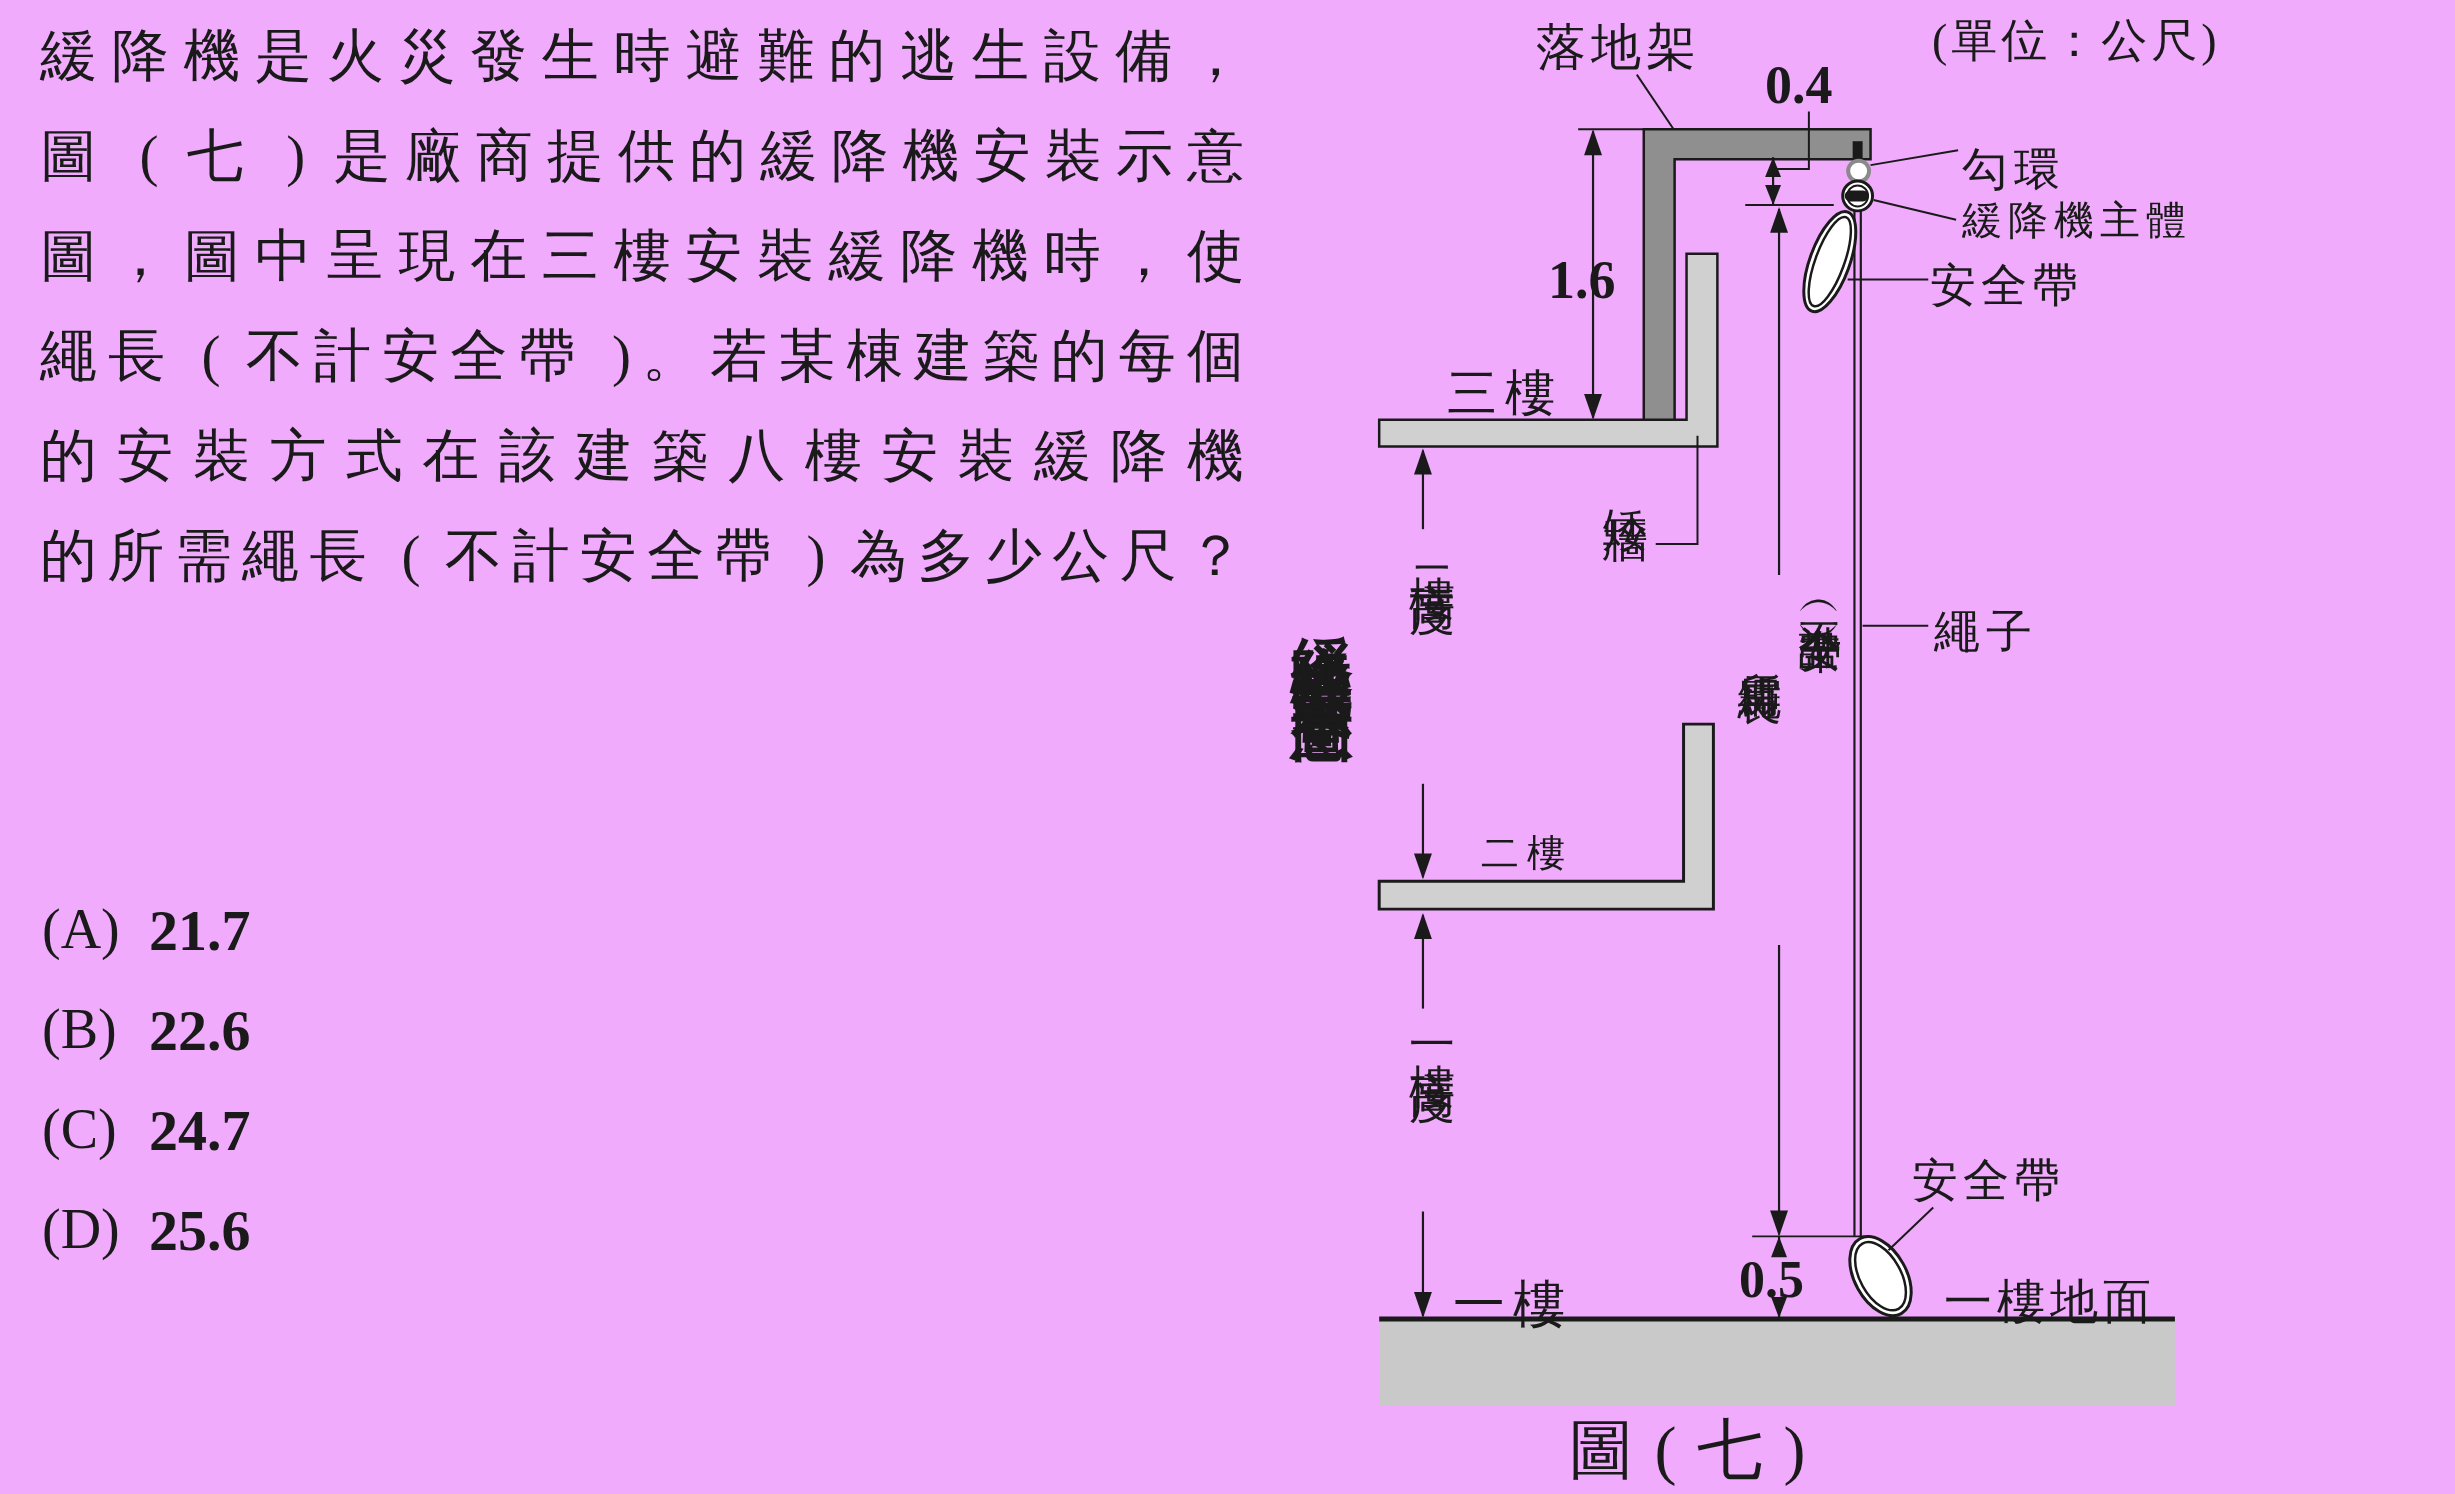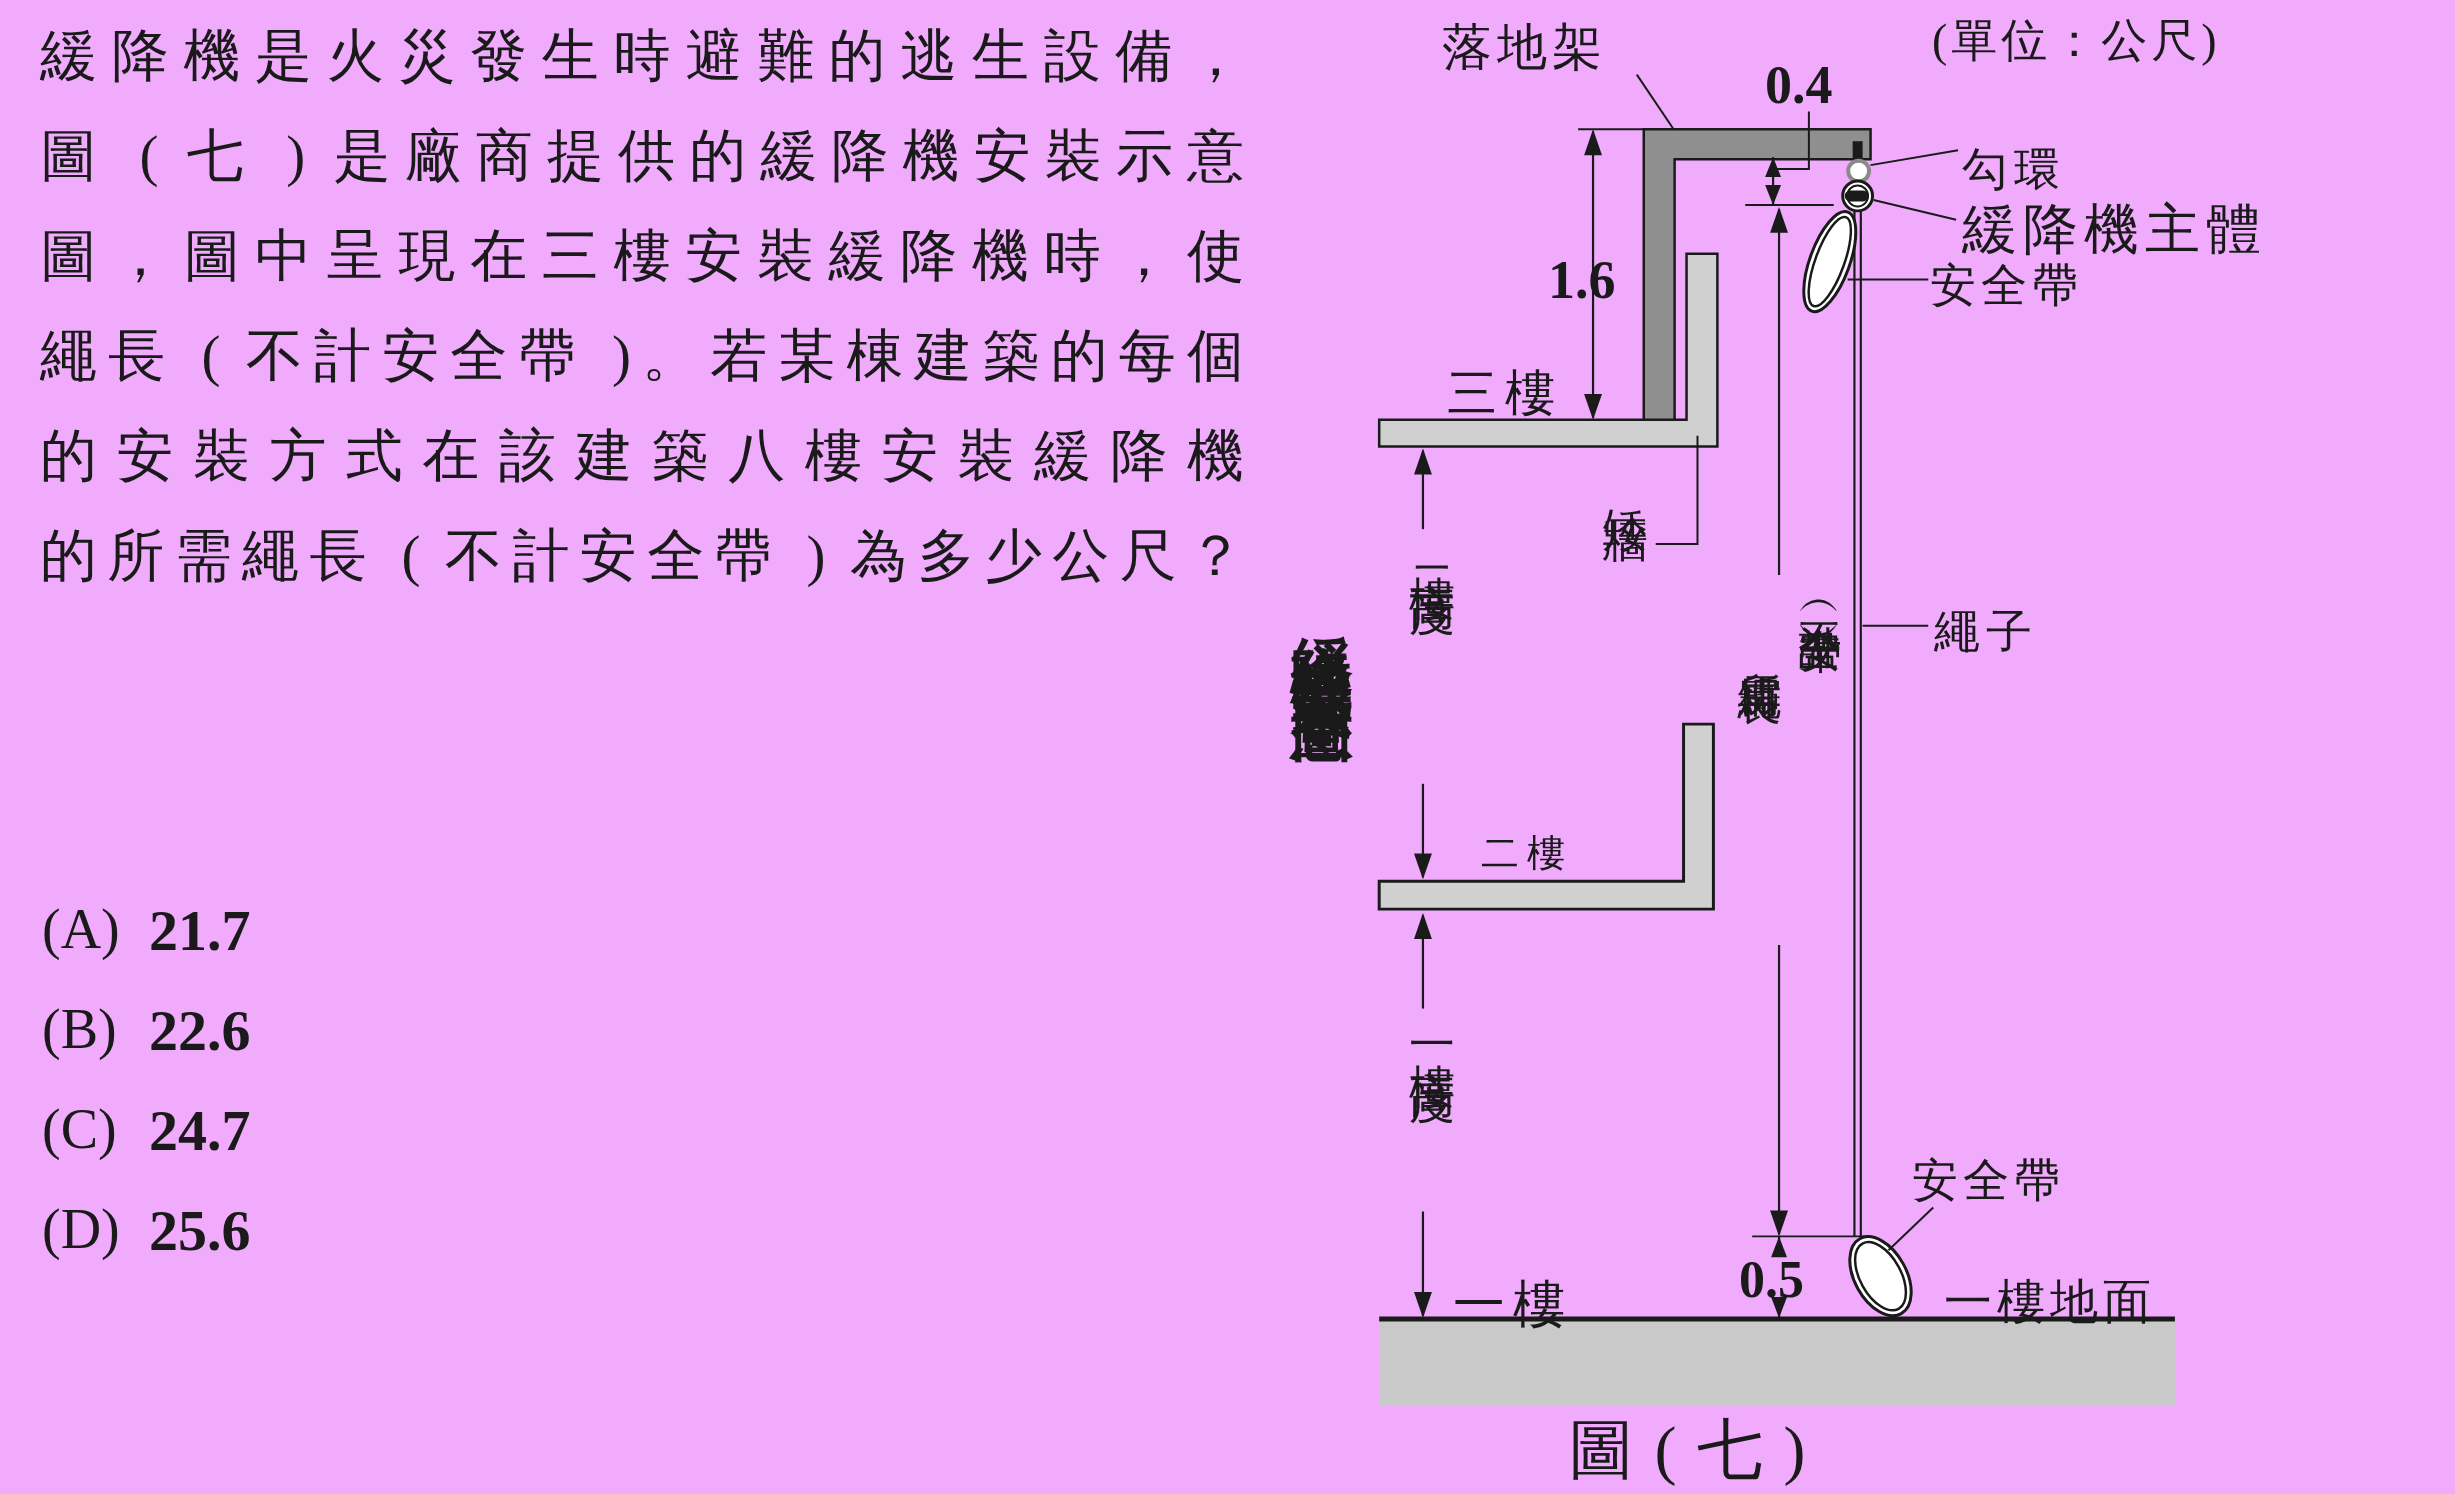--- a/index.html
+++ b/index.html
@@ -153,29 +153,29 @@
         <polyline points="1706,438 1706,547 1664,547" fill="none"></polyline>
         <line x1="1943" y1="1214" x2="1898" y2="1257"></line>
       </g>
     </g>
   </svg>
 
   <div class="fig-label v bold" style="left:1280px; top:587px; font-size:62px; letter-spacing:10px;">緩降機安裝示意圖</div>
 
   <div class="fig-label" style="left:1919px; top:10px; font-size:46px; letter-spacing:4px;margin-left:13px;">(單位：公尺)</div>
 
-  <div class="fig-label" style="left:1442px; top:14px; font-size:50px; letter-spacing:5px;">落地架</div>
+  <div class="fig-label" style="left:1536px; top:14px; font-size:50px; letter-spacing:5px;">落地架</div>
 
   <div class="fig-label bold" style="left:1765px; top:54px; font-size:54px;">0.4</div>
 
   <div class="fig-label bold" style="left:1548px; top:249px; font-size:54px;">1.6</div>
 
   <div class="fig-label" style="left:1962px; top:139px; font-size:46px; letter-spacing:6px;">勾環</div>
 
-  <div class="fig-label" style="left:1962px; top:193px; font-size:55px; letter-spacing:6px;">緩降機主體</div>
+  <div class="fig-label" style="left:1962px; top:193px; font-size:40px; letter-spacing:6px;">緩降機主體</div>
 
   <div class="fig-label" style="left:1930px; top:255px; font-size:46px; letter-spacing:5px;">安全帶</div>
 
   <div class="fig-label" style="left:1447px; top:360px; font-size:50px; letter-spacing:8px;">三樓</div>
 
   <div class="fig-label v" style="left:1594px; top:472px; font-size:46px; letter-spacing:8px;">矮牆</div>
 
   <div class="fig-label v" style="left:1401px; top:533px; font-size:46px; letter-spacing:6px;">二樓高度</div>
 
   <div class="fig-label" style="left:1934px; top:601px; font-size:46px; letter-spacing:6px;">繩子</div>

